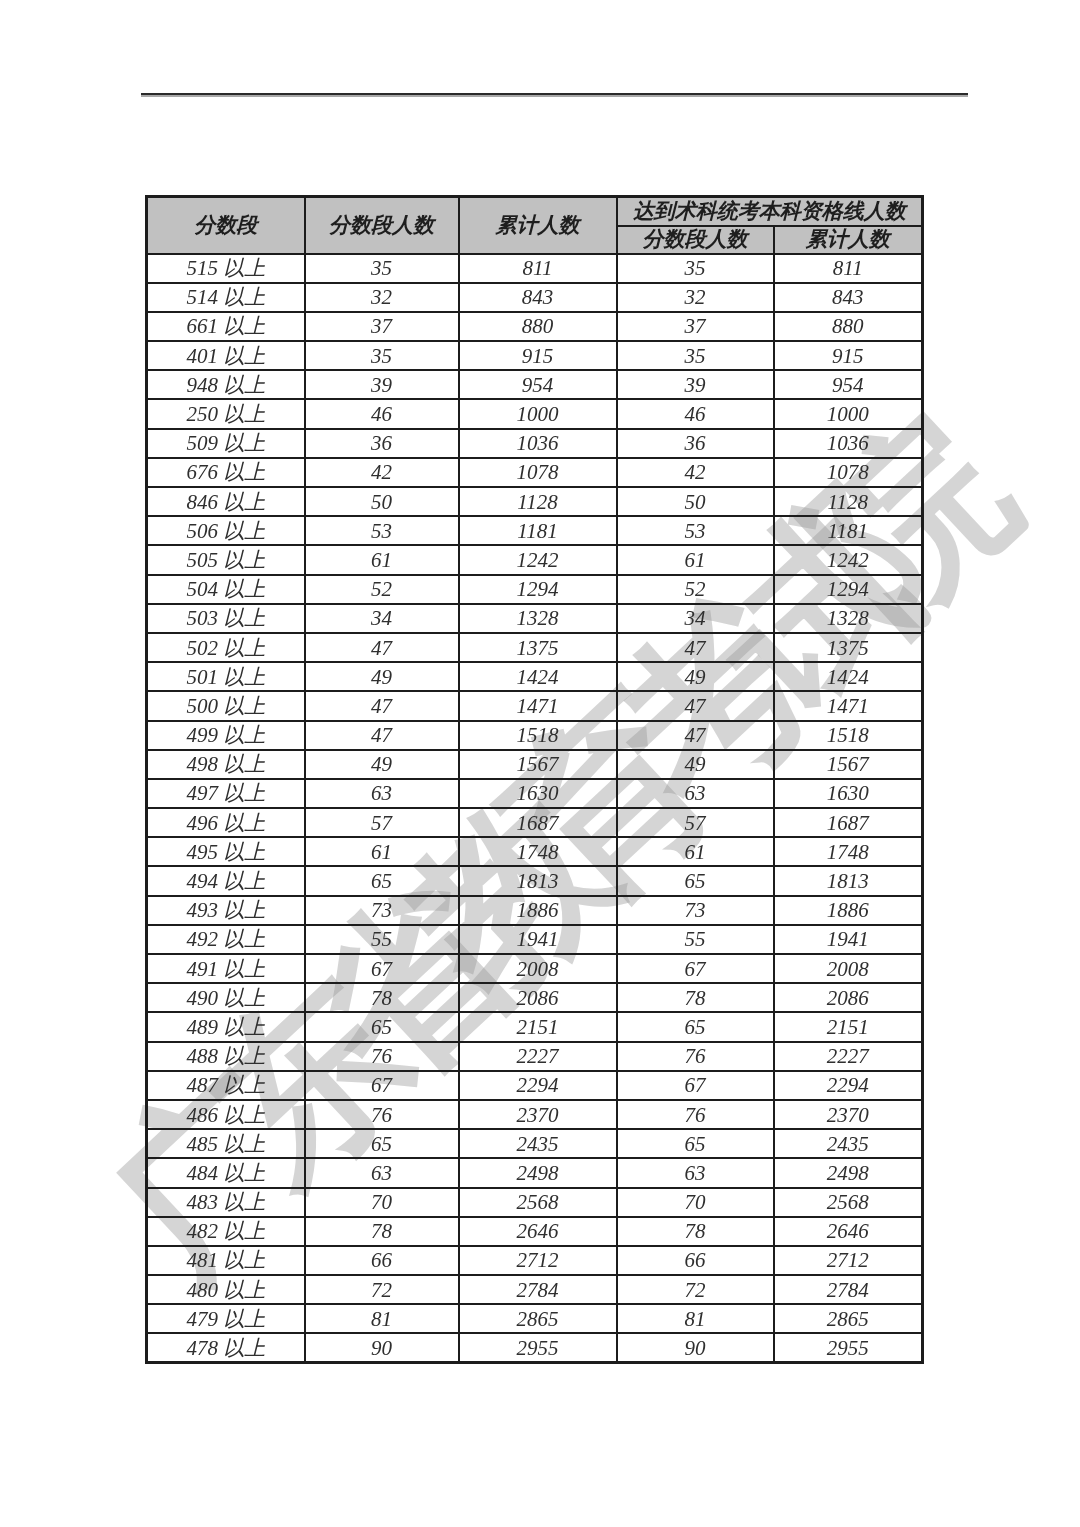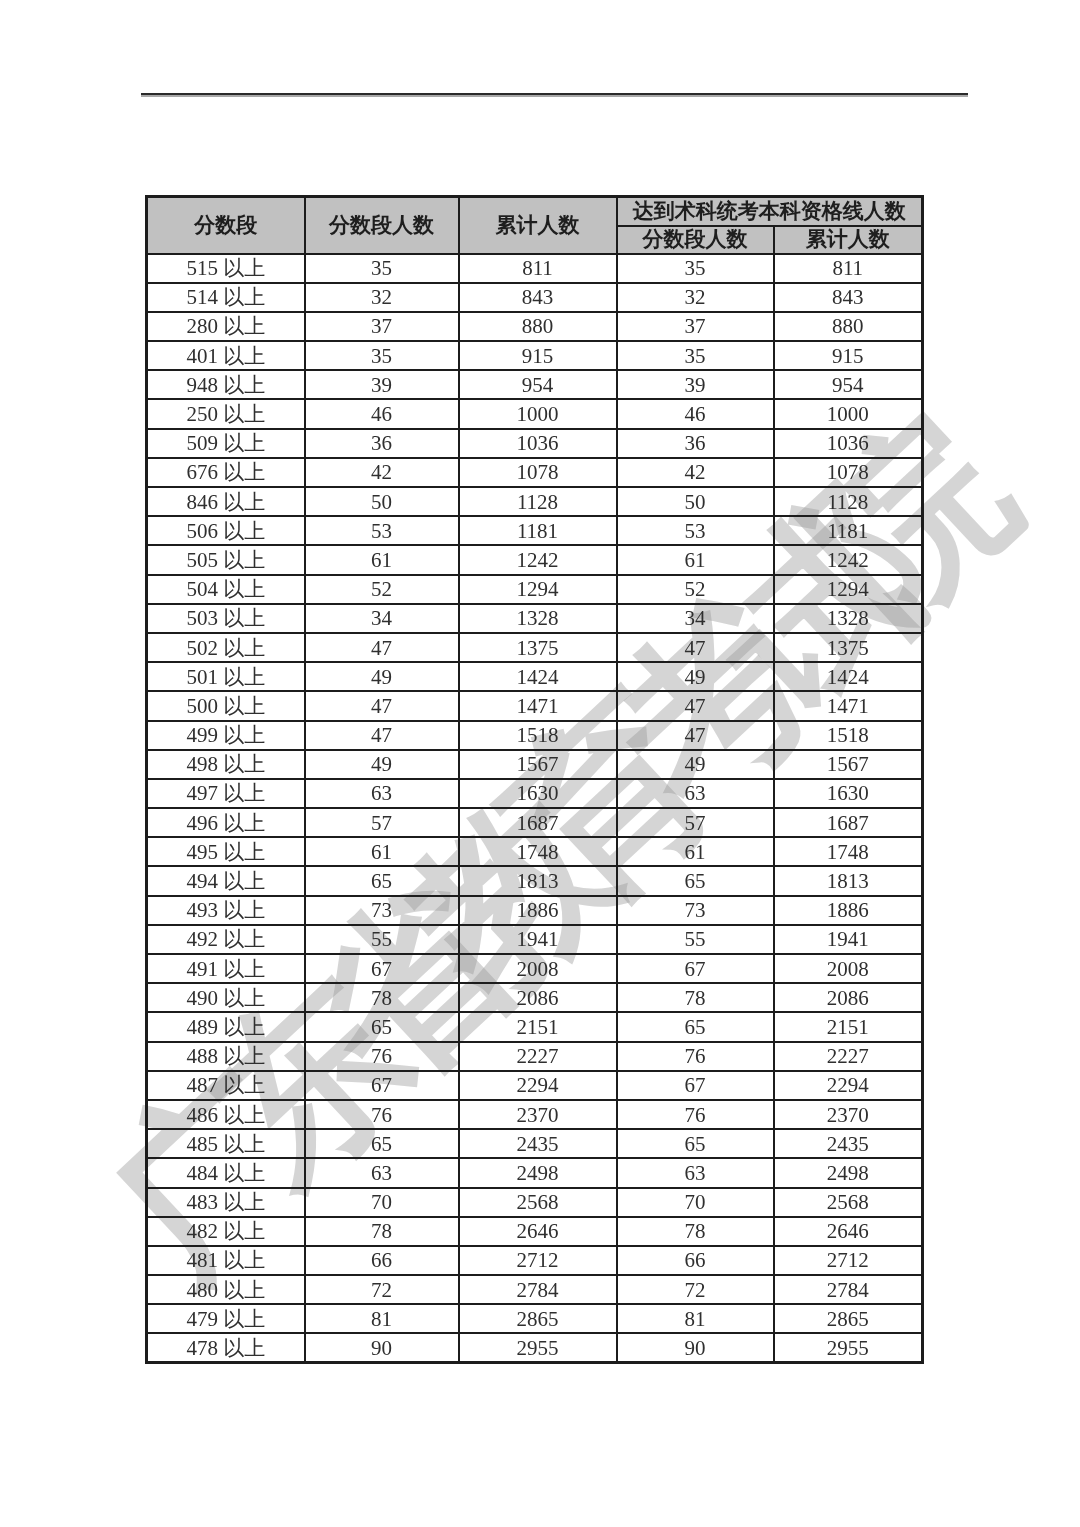--- a/index.html
+++ b/index.html
@@ -60,21 +60,21 @@
     height: 29px;
   }
   .score-table thead tr.subhead th { height: 28px; }
   .score-table td {
     background: transparent;
     color: #2f2f2f;
     font-size: 21px;
     height: 29.2px;
     font-weight: normal;
   }
-  .score-table { border: 3px solid #1c1c1c; }
+  .score-table { border: 3px solid #1c1c1c; font-style: italic; }
 </style>
 </head>
 <body>
 
 <div class="page">
 
   <div class="top-rule"></div>
 
   <div class="watermark">广东省教育考试院</div>
 
@@ -107,21 +107,21 @@
           <td>811</td>
         </tr>
         <tr>
           <td>514 以上</td>
           <td>32</td>
           <td>843</td>
           <td>32</td>
           <td>843</td>
         </tr>
         <tr>
-          <td>280 以上</td>
+          <td>661 以上</td>
           <td>37</td>
           <td>880</td>
           <td>37</td>
           <td>880</td>
         </tr>
         <tr>
           <td>401 以上</td>
           <td>35</td>
           <td>915</td>
           <td>35</td>

